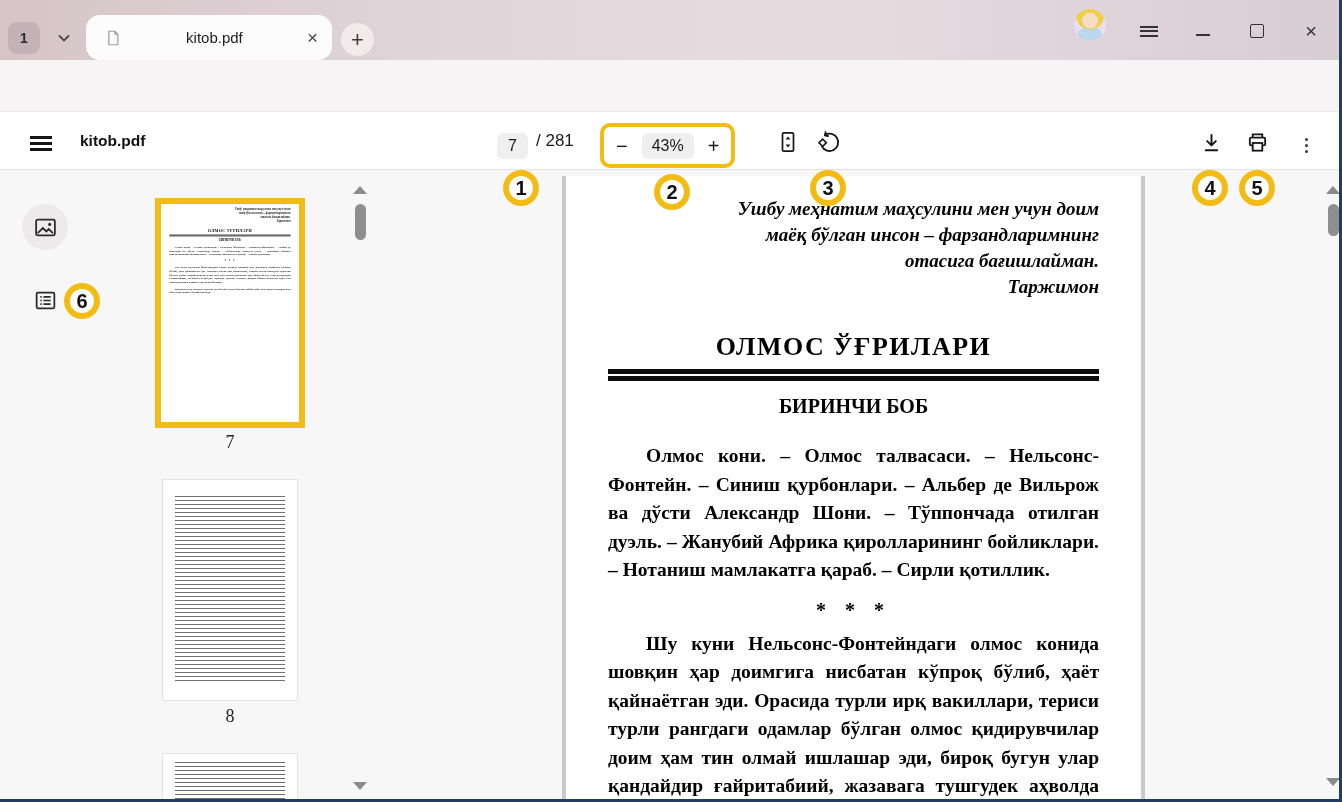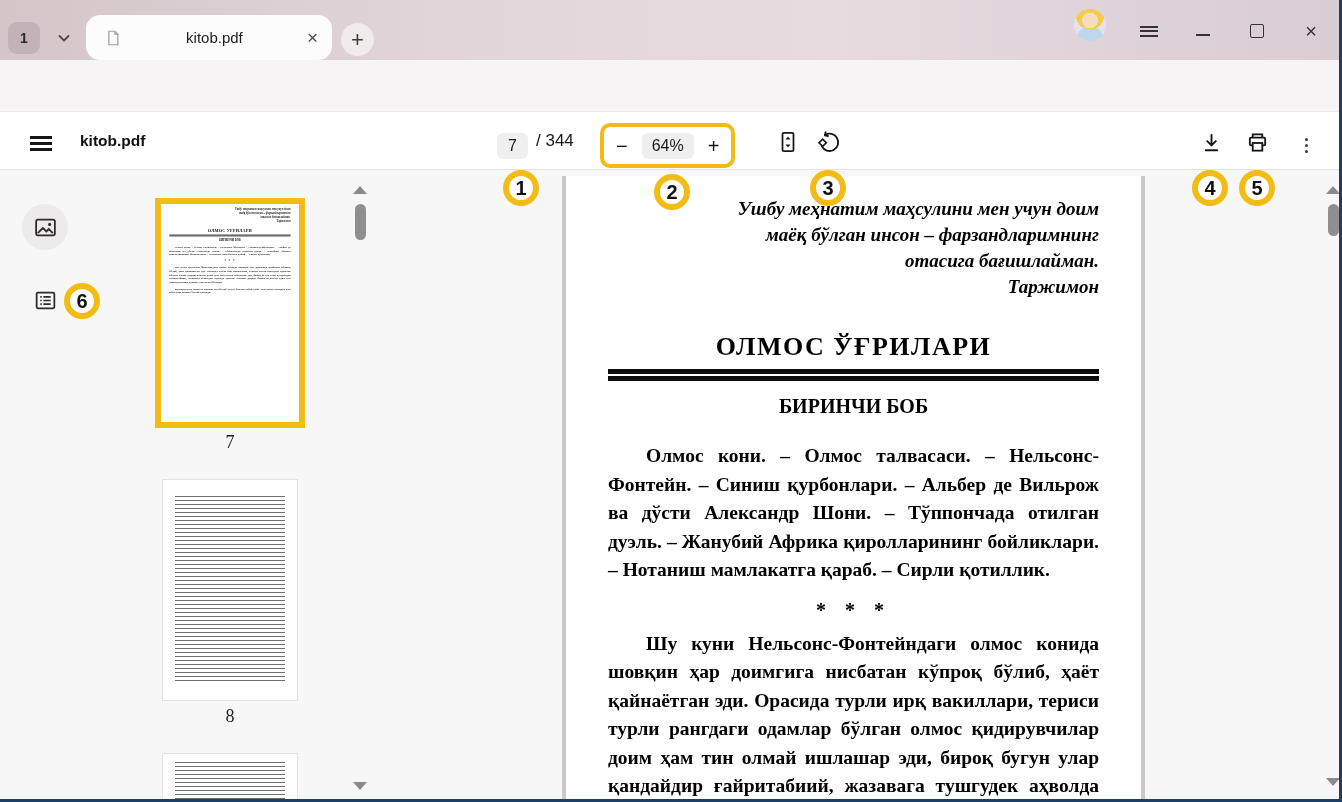--- a/index.html
+++ b/index.html
@@ -209,25 +209,25 @@
     <div class="pt-burger">
         <div>
           <span></span>
           <span></span>
           <span></span>
         </div>
       </div>
     <div class="pt-title">kitob.pdf</div>
 
     <input class="page-input" readonly="" value="7" style="">
-    <div class="page-total">/ 344</div>
+    <div class="page-total">/ 281</div>
 
     <div class="zoom-group">
       <span class="zoom-btn">−</span>
-      <span class="zoom-chip">64%</span>
+      <span class="zoom-chip">43%</span>
       <span class="zoom-btn">+</span>
     </div>
 
     <div class="pt-ic" style="left:775px">
       <svg width="22" height="24" viewBox="0 0 24 26">
           <rect x="6" y="3" width="12" height="20" rx="1.6" fill="none" stroke="#161616" stroke-width="1.9"></rect>
           <path d="M12 7l-2.6 3.2h5.2z" fill="#161616"></path>
           <path d="M12 19l-2.6-3.2h5.2z" fill="#161616"></path>
         </svg>
     </div>

